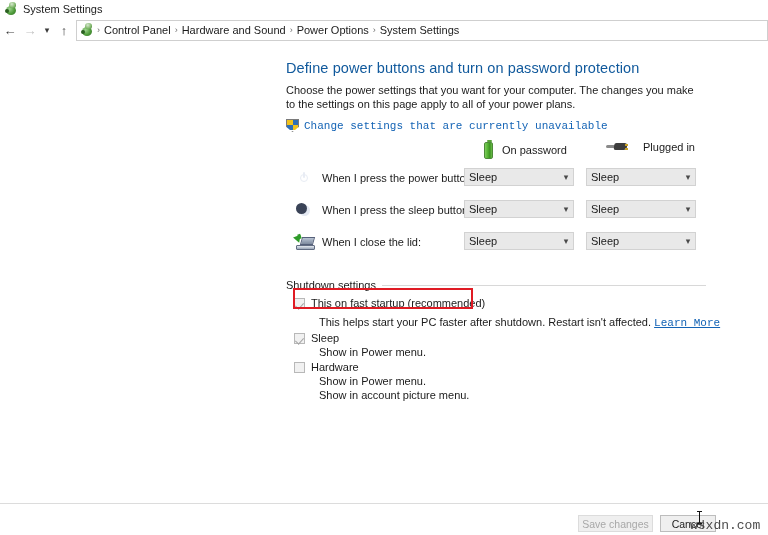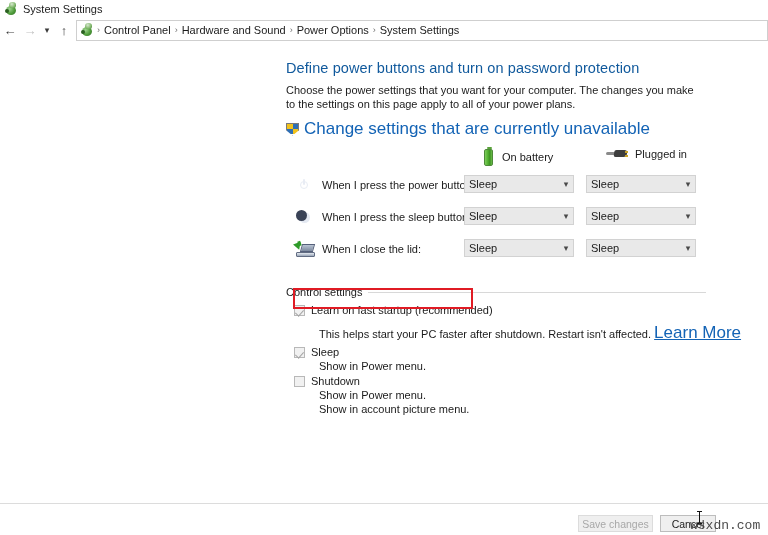--- a/index.html
+++ b/index.html
@@ -127,23 +127,24 @@
     align-items: center;
     margin-top: 8px;
   }
   .shield {
     width: 13px; height: 13px;
     margin-right: 5px;
     flex: 0 0 auto;
   }
   a.link {
     color: #1363b5;
-    font-size: 17px;
+    font-size: 11px;
     text-decoration: none;
     cursor: pointer;
+    font-family: Liberation Mono, monospace;
   }
   a.link.underline { text-decoration: underline; }
 
   
   .group-head {
     display: flex;
     align-items: center;
     margin-top: 17px;
     width: 420px;
   }
@@ -171,21 +172,21 @@
     align-items: center;
     top: 0;
   }
   .col-head .colitem .cl-label {
     font-size: 11px;
     color: #1b1b1b;
     margin-left: 7px;
     white-space: nowrap;
   }
   .col-battery { left: 198px; }
-  .col-plug { left: 320px; }
+  .col-plug { left: 320px; gap: 8px; }
 
   
   .icon-battery {
     width: 11px; height: 20px;
     position: relative;
   }
   .icon-battery .bodyb {
     position: absolute;
     left: 0; top: 2px;
     width: 9px; height: 17px;
@@ -601,21 +602,21 @@
       <a class="link" href="#">Change settings that are currently unavailable</a>
     </div>
 
 
     <div class="col-head">
       <div class="colitem col-battery">
         <span class="icon-battery">
           <span class="capb"></span>
           <span class="bodyb"></span>
         </span>
-        <span class="cl-label">On battery</span>
+        <span class="cl-label">On password</span>
       </div>
       <div class="colitem col-plug">
         <span class="icon-plug">
           <span class="plug-cord"></span>
           <span class="plug-head"></span>
           <span class="plug-pin1"></span>
           <span class="plug-pin2"></span>
         </span>
         <span class="cl-label">Plugged in</span>
       </div>
@@ -671,42 +672,42 @@
         <span class="cv">Sleep</span>
         <span class="chev">▾</span>
       </div>
       <div class="combo c2">
         <span class="cv">Sleep</span>
         <span class="chev">▾</span>
       </div>
     </div>
 
     <div class="group-head">
-      <span class="gh-label">Control settings</span>
+      <span class="gh-label">Shutdown settings</span>
       <span class="gh-rule"></span>
     </div>
 
     <div class="chk-row first">
       <span class="cbox checked"></span>
-      <span class="chk-label">Learn on fast startup (recommended)</span>
+      <span class="chk-label">This on fast startup (recommended)</span>
     </div>
     <div class="helper-text">
       <span>This helps start your PC faster after shutdown. Restart isn't affected.</span>
       <a class="link underline" href="#">Learn More</a>
     </div>
 
     <div class="chk-row">
       <span class="cbox checked"></span>
       <span class="chk-label">Sleep</span>
     </div>
     <div class="sub-text">Show in Power menu.</div>
 
     <div class="chk-row">
       <span class="cbox"></span>
-      <span class="chk-label">Shutdown</span>
+      <span class="chk-label">Hardware</span>
     </div>
     <div class="sub-text">Show in Power menu.</div>
 
     <div class="sub-text">Show in account picture menu.</div>
 
   </div>
 
   <div id="fast-startup-highlight"></div>
 </div>
 

